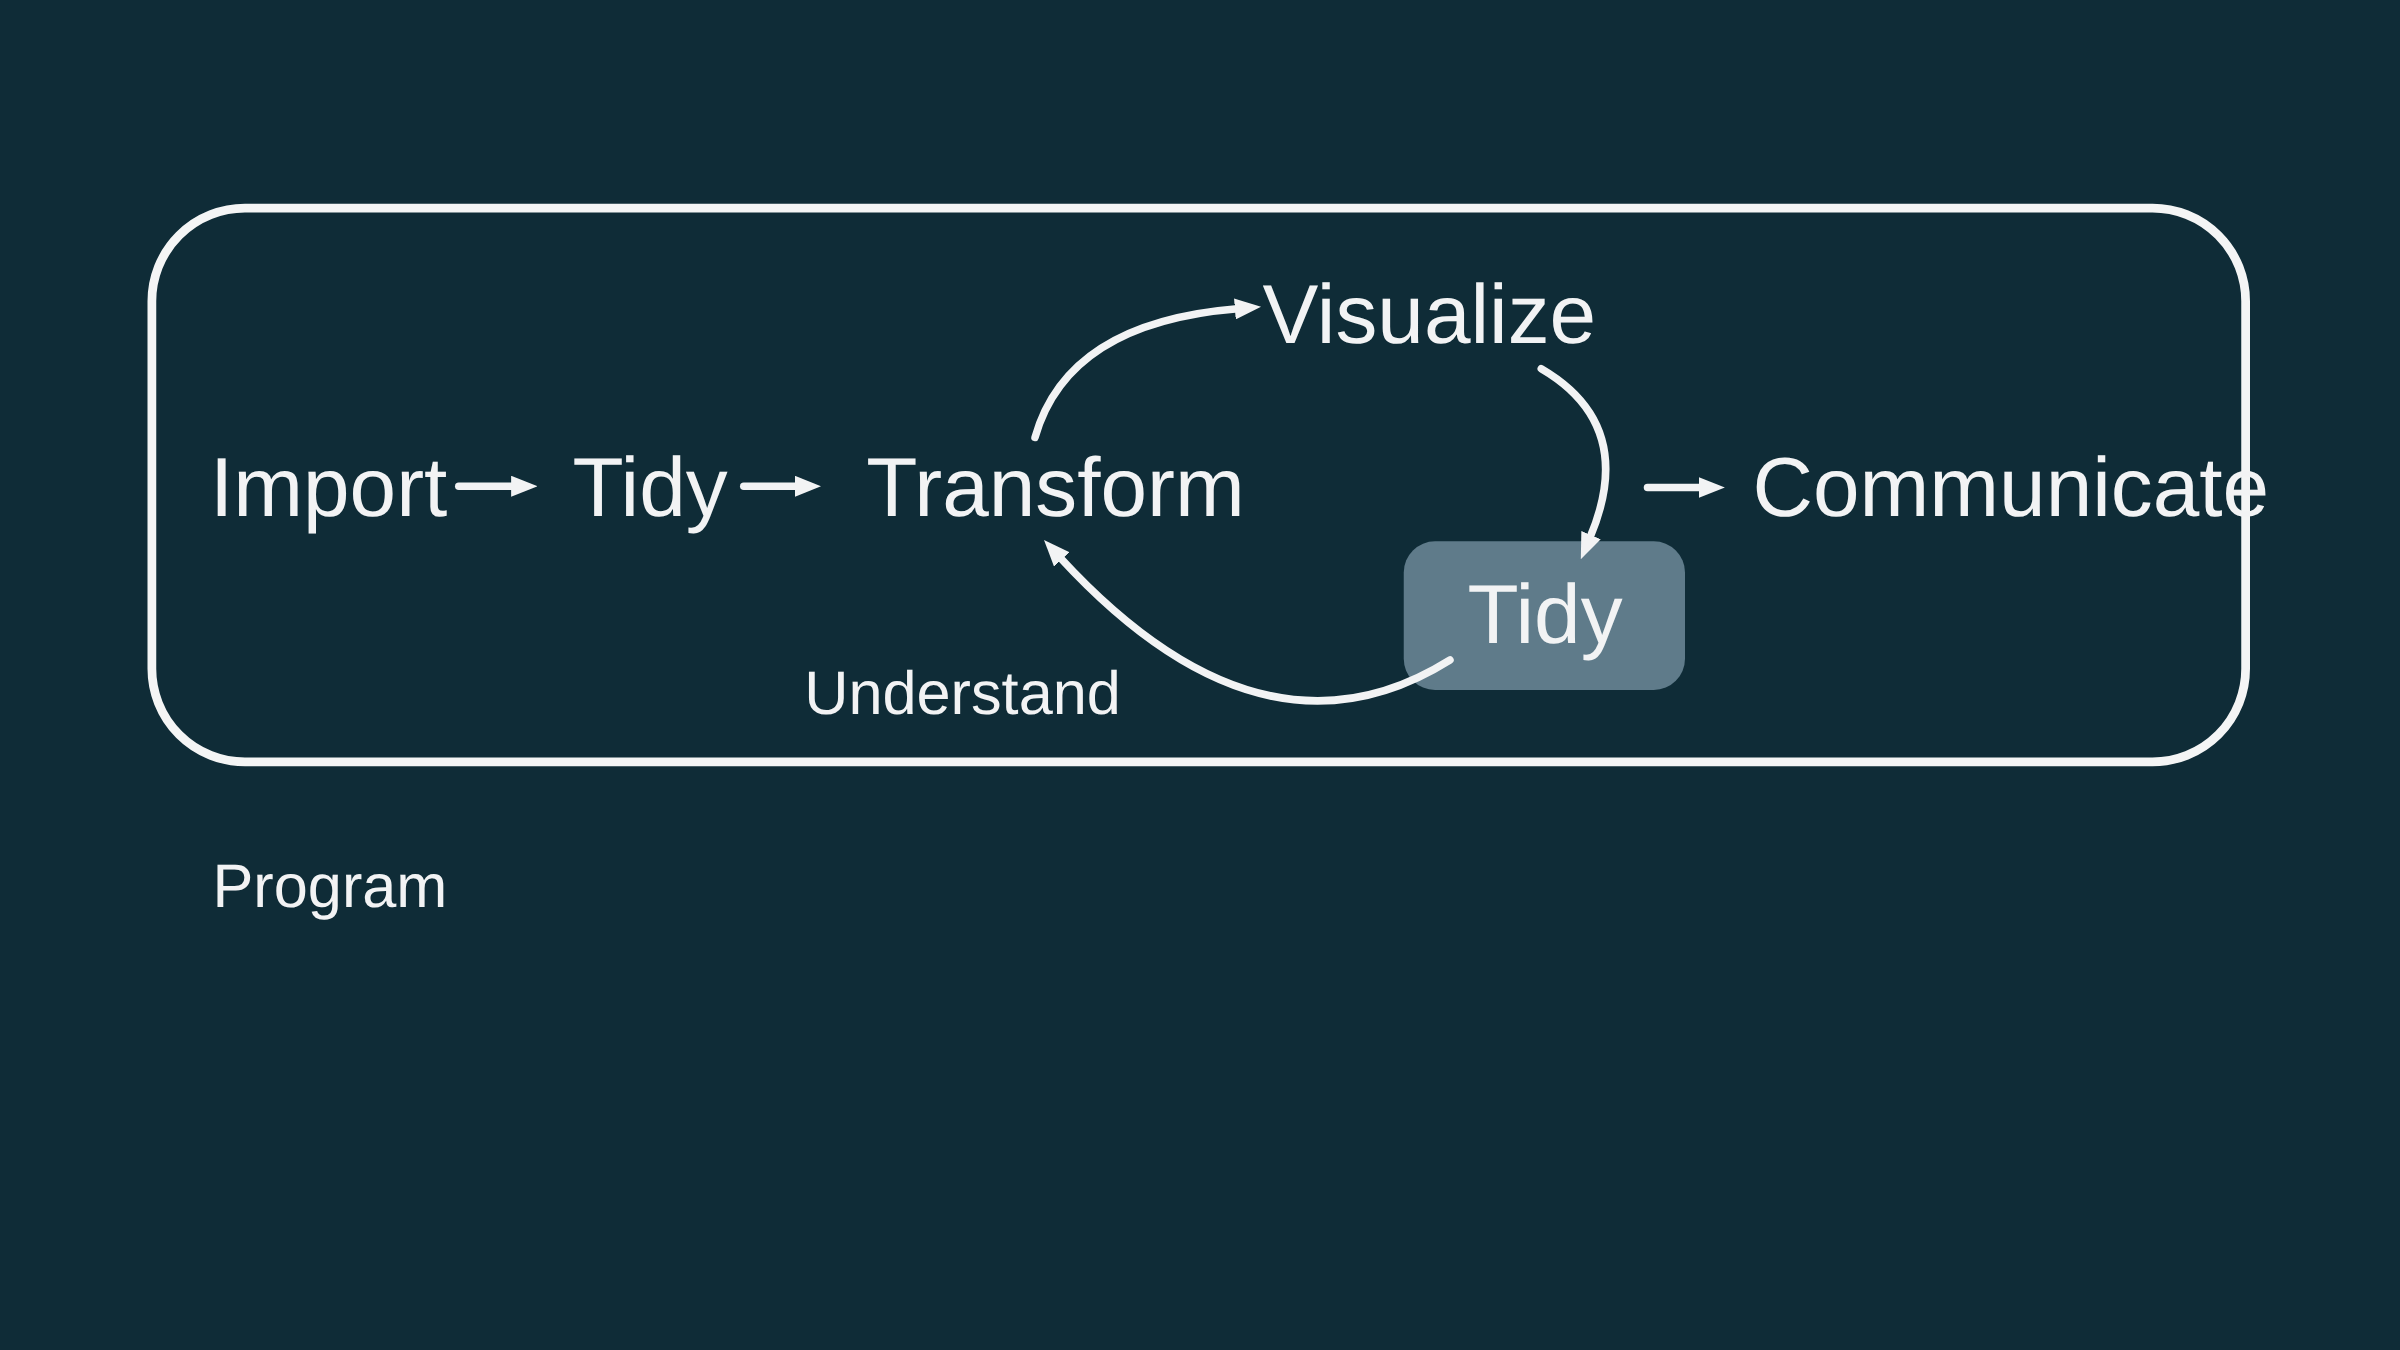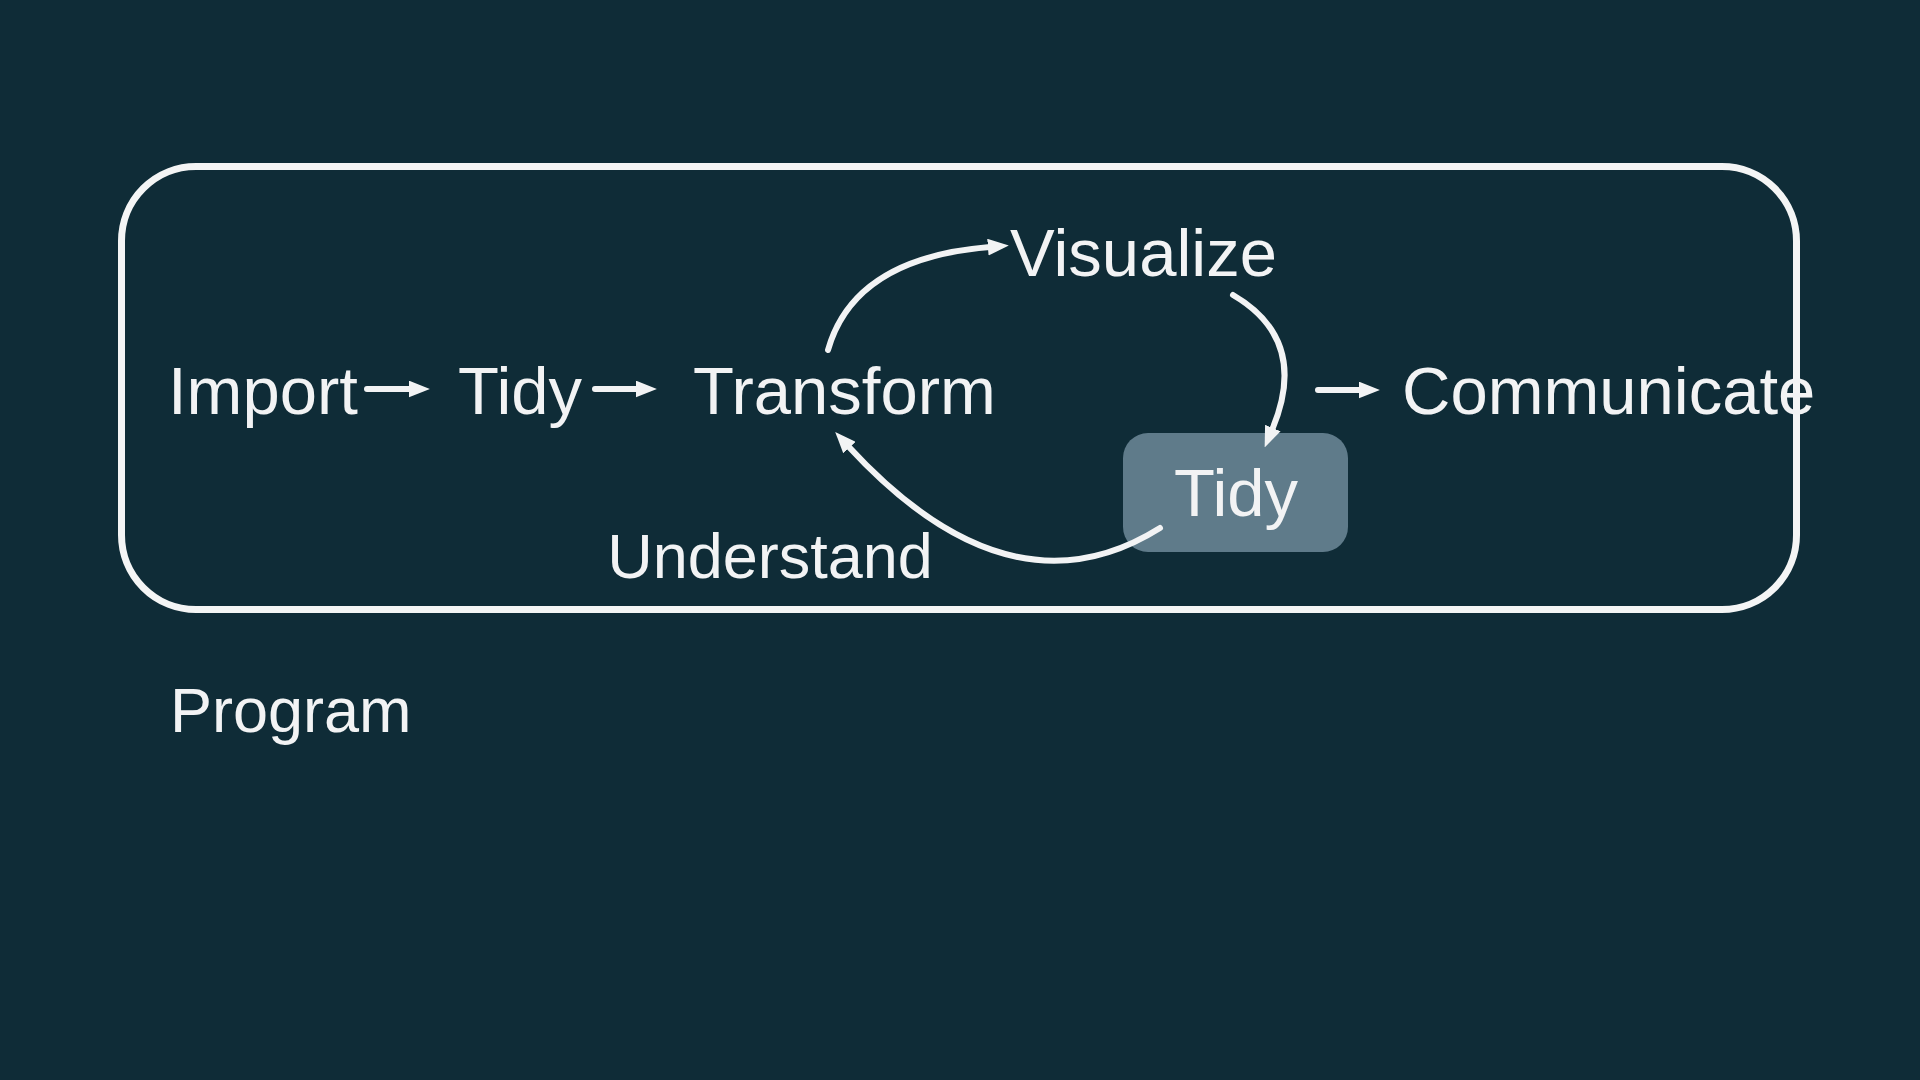--- a/index.html
+++ b/index.html
@@ -31,21 +31,21 @@
   svg.arrow-layer{
     position:absolute;left:0;top:0;z-index:3;
     pointer-events:none;
   }
   .label{
     position:absolute;color:var(--text);
     font-size:67px;line-height:1;white-space:nowrap;
     transform:translateY(-50%);
     z-index:4;letter-spacing:0px;font-weight:400;
   }
-  .label.small{font-size:63px;}
+  .label.small{font-size:49px;}
   .label.centered{transform:translate(-50%,-50%);}
   #lbl-import{left:168px;top:390px;}
   #lbl-tidy{left:458px;top:390px;}
   #lbl-transform{left:693px;top:390px;text-align:center;}
   #lbl-visualize{left:1010px;top:252px;}
   #lbl-communicate{left:1402px;top:390px;}
   #lbl-model{left:1236px;top:492px;}
   #lbl-understand{left:770px;top:556px;}
   #lbl-program{left:170px;top:688px;margin-top:22px;}
 </style>

